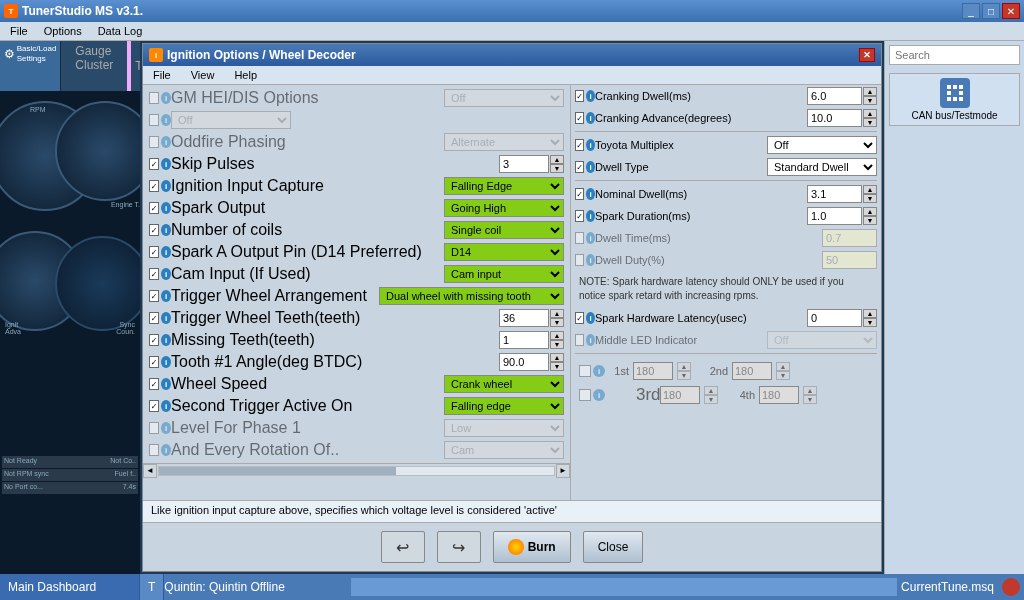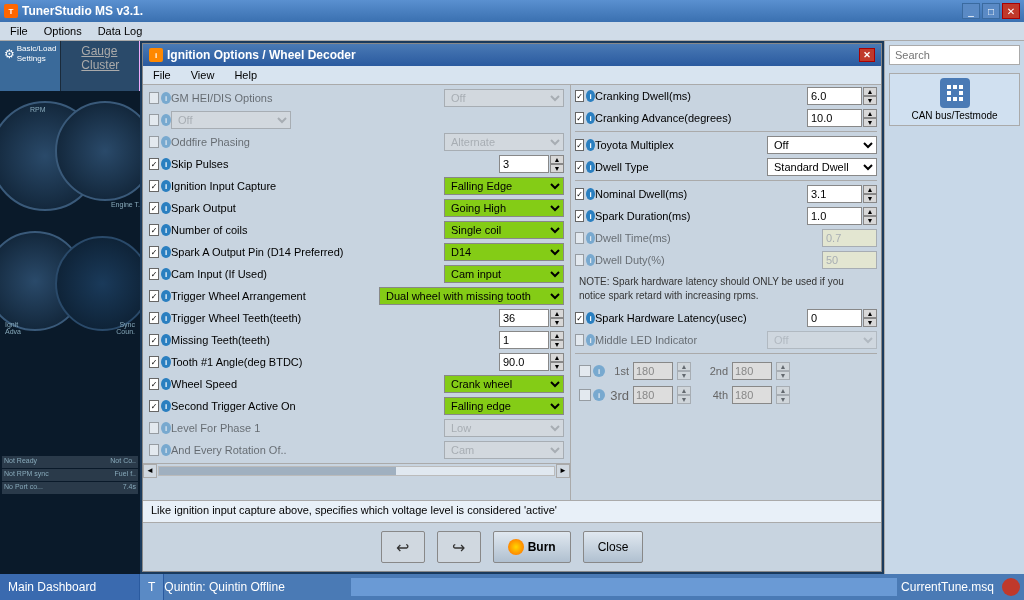--- a/index.html
+++ b/index.html
@@ -20,21 +20,21 @@
     .left-panel { flex: 1; overflow-y: auto; background: #c8d4e0; border-right: 1px solid #aaa; }
     .right-panel-inner { width: 310px; background: #c8d4e0; overflow-y: auto; }
 
     
     .form-section { padding: 2px 4px; }
     .form-row { display: flex; align-items: center; height: 22px; padding: 1px 2px; }
     .form-row.disabled { opacity: 0.5; }
     .row-icons { display: flex; align-items: center; gap: 2px; width: 22px; }
     .checkbox-icon { width: 12px; height: 12px; border: 1px solid #666; background: white; display: flex; align-items: center; justify-content: center; font-size: 8px; }
     .info-btn { width: 12px; height: 12px; border-radius: 50%; background: #2a7fc0; color: white; display: flex; align-items: center; justify-content: center; font-size: 8px; font-weight: bold; cursor: pointer; }
-    .row-label { flex: 1; font-size: 11px; color: #000; padding-right: 4px; }
+    .row-label { flex: 1; font-size: 16px; color: #000; padding-right: 4px; }
     .row-value { display: flex; align-items: center; gap: 1px; }
     .form-select { height: 18px; font-size: 11px; border: 1px solid #888; background: #84cc16; padding: 0 2px; min-width: 120px; }
     .form-select.disabled { background: #ddd; color: #888; }
     .form-input { height: 18px; font-size: 11px; border: 1px solid #888; background: white; padding: 0 3px; width: 50px; }
     .spin-btn { width: 14px; height: 9px; background: #d8d8d8; border: 1px solid #888; display: flex; align-items: center; justify-content: center; font-size: 7px; cursor: pointer; line-height: 1; }
     .spin-btns { display: flex; flex-direction: column; }
 
     
     .separator { height: 1px; background: #aaa; margin: 2px 4px; }
 
@@ -112,21 +112,21 @@
 
     <div style="width:140px;background:#1a2a3a;display:flex;flex-direction:column;overflow:hidden;">
 
       <div style="display:flex;background:#2a4a6a;">
         <div style="padding:3px 4px;font-size:9px;color:white;cursor:pointer;background:#3a6a9a;border-right:1px solid #1a2a3a;flex:1;">
           <div style="display:flex;align-items:center;gap:2px;">
             <span>⚙</span>
             <span style="font-size:8px;line-height:1.2;">Basic/Load Settings</span>
           </div>
         </div>
-        <div style="padding:3px 20px;font-size:9px;color:#aaa;cursor:pointer;border-right:6px solid #f0abfc;text-decoration:underline;">
+        <div style="padding:3px 14px;font-size:9px;color:#aaa;cursor:pointer;border-right:4px solid #f0abfc;">
           <span>Gauge Cluster</span>
         </div>
         <div style="padding:18px 4px;font-size:9px;color:#aaa;cursor:pointer;">
           <span>Tun</span>
         </div>
       </div>
 
       <div style="flex:1;background:#0a1a2a;position:relative;overflow:hidden;">
 
         <div style="position:absolute;left:-10px;top:10px;width:110px;height:110px;border-radius:50%;background:radial-gradient(circle,#2a4a6a,#0a1a2a);border:2px solid #3a5a7a;"></div>
@@ -573,21 +573,21 @@
                 <div class="oddfire-spin">
                   <div class="oddfire-spin-btn">▲</div>
                   <div class="oddfire-spin-btn">▼</div>
                 </div>
               </div>
               <div class="oddfire-row" style="margin-top:2px;">
                 <div style="display:flex;gap:2px;">
                     <div class="checkbox-icon disabled" style="opacity:0.5;"></div>
                     <div class="info-btn" style="opacity:0.5;">i</div>
                   </div>
-                <div style="width:20px;font-size:13px;text-align:right;color:#666;">3rd</div>
+                <div style="width:20px;font-size:17px;color:#666;margin-left:27px;">3rd</div>
                 <input type="text" class="oddfire-input" value="180" disabled="" style="">
                 <div class="oddfire-spin">
                   <div class="oddfire-spin-btn">▲</div>
                   <div class="oddfire-spin-btn">▼</div>
                 </div>
                 <div style="width:25px;font-size:11px;text-align:right;color:#666;margin-left:8px;">4th</div>
                 <input type="text" class="oddfire-input" value="180" disabled="" style="">
                 <div class="oddfire-spin">
                   <div class="oddfire-spin-btn">▲</div>
                   <div class="oddfire-spin-btn">▼</div>

